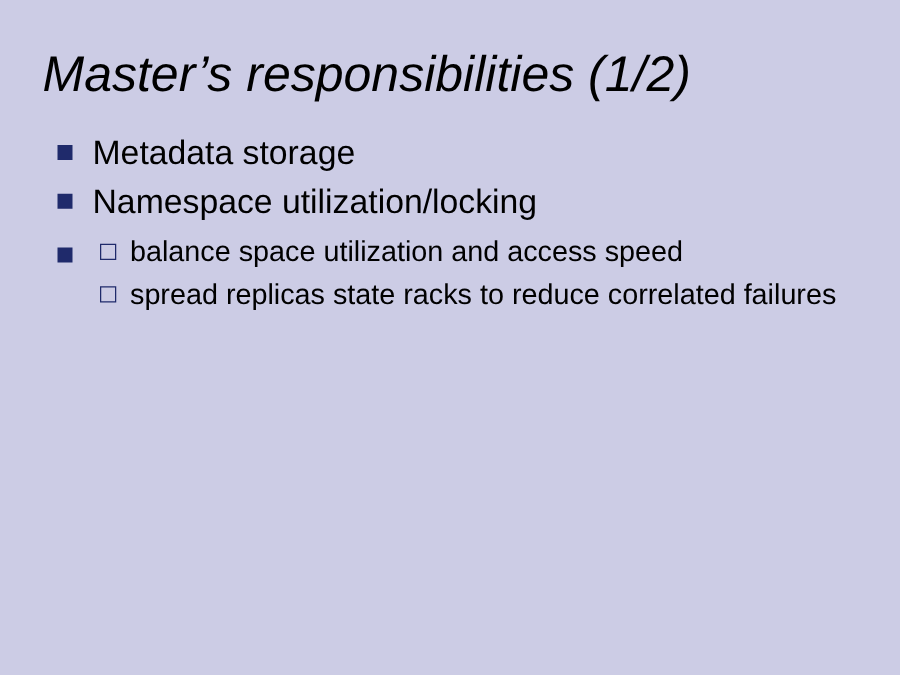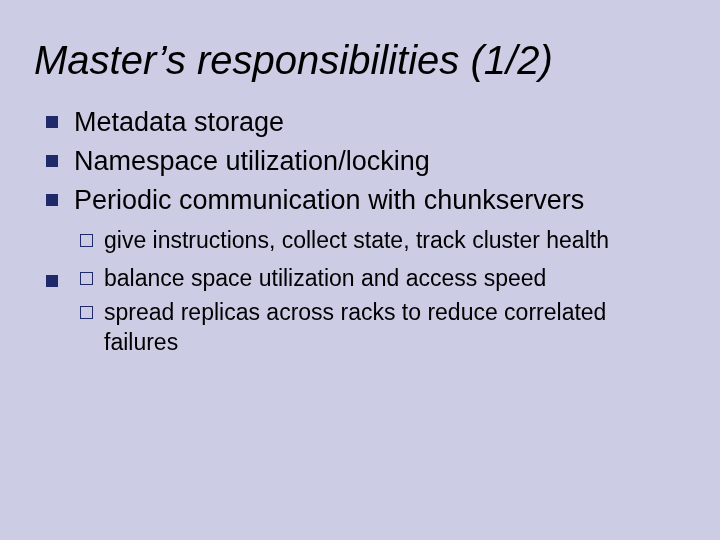--- a/index.html
+++ b/index.html
@@ -67,24 +67,18 @@
 <h1 class="title">Master’s responsibilities (1/2)</h1>
 
 <ul class="level1">
   <li>
     <span>Metadata storage</span>
   </li>
   <li>
     <span>Namespace utilization/locking</span>
   </li>
   <li>
-    <span>Periodic communication with chunkservers</span>
-    <ul class="level2">
-      <li>give instructions, collect state, track cluster health</li>
-    </ul>
-  </li>
-  <li>
     <ul class="level2">
       <li>balance space utilization and access speed</li>
-      <li>spread replicas across racks to reduce correlated failures</li>
+      <li>spread replicas state racks to reduce correlated failures</li>
     </ul>
   </li>
 </ul>
 
 </body></html>

